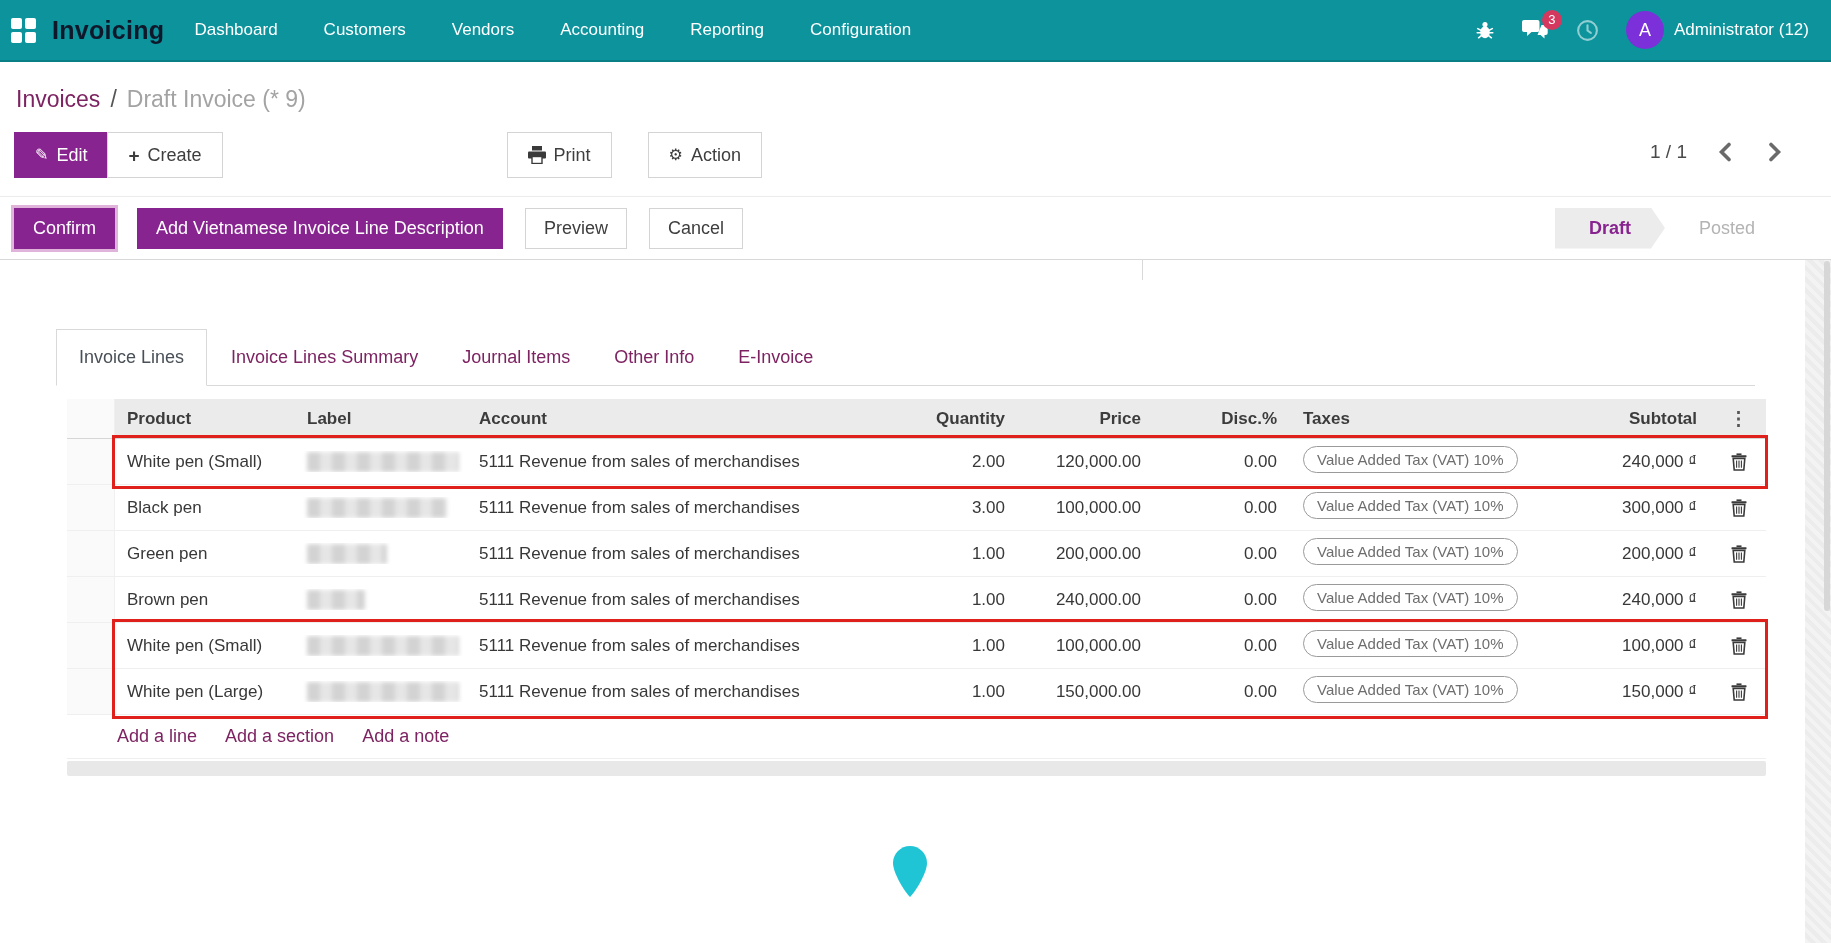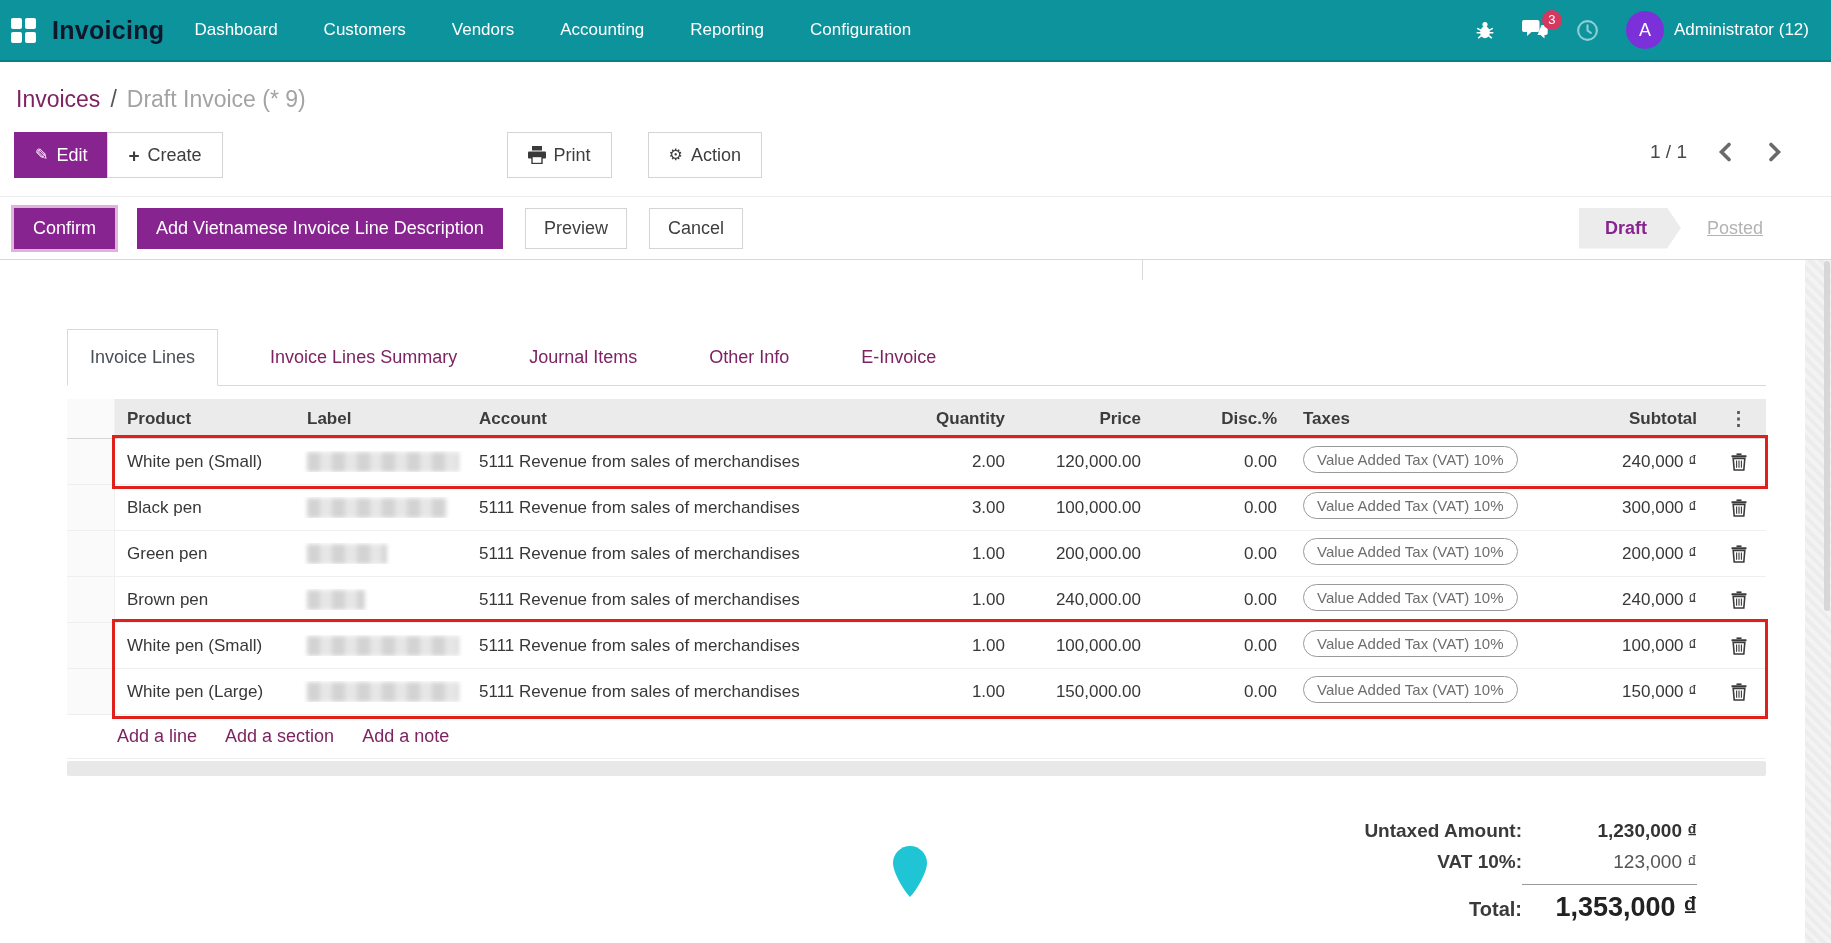--- a/index.html
+++ b/index.html
@@ -51,28 +51,28 @@
 
   
   .action-bar { left:0; top:196px; width:1831px; height:64px; background:#fff; border-top:1px solid #ececec;
                 border-bottom:1px solid #d8d8d8; display:flex; align-items:center; padding:0 14px; z-index:10; }
   .abtn { height:41px; padding:0 18px; font-size:18px; background:#fff; border:1px solid #d4d4d4;
           color:#3e3e3e; cursor:pointer; white-space:nowrap; }
   .abtn-primary { background:#882490; border-color:#882490; color:#fff; }
   .abtn-hl { outline:3px solid #e0b4da; }
   .abtn + .abtn { margin-left:22px; }
   .statusbar { margin-left:auto; display:flex; align-items:center; height:41px; padding-right:28px; }
-  .step { height:41px; display:flex; align-items:center; font-size:18px; padding:0 26px; cursor:pointer; }
+  .step { height:41px; display:flex; align-items:center; font-size:18px; padding:0 34px; cursor:pointer; }
   .step-active { background:#ececec; color:#882490; font-weight:bold;
     clip-path:polygon(0 0, calc(100% - 14px) 0, 100% 50%, calc(100% - 14px) 100%, 0 100%); padding-right:34px; }
-  .step-idle { color:#b3b3b3;text-decoration:underline; }
-
-  
-  .tabs-row { left:67px; top:323px; width:1699px; height:63px; display:flex; align-items:flex-end;
-              border-bottom:1px solid #d9d9d9;gap:28px; }
+  .step-idle { color:#b3b3b3; }
+
+  
+  .tabs-row { left:56px; top:323px; width:1699px; height:63px; display:flex; align-items:flex-end;
+              border-bottom:1px solid #d9d9d9; }
   .tab { font-size:18px; color:#7d2362; padding:17px 0; margin-right:44px; cursor:pointer; white-space:nowrap; }
   .tab.active { color:#495057; background:#fff; border:1px solid #d9d9d9; border-bottom:1px solid #fff;
                 margin-bottom:-1px; padding:17px 22px; margin-right:24px; }
 
   
   .table-wrap { left:67px; top:399px; width:1699px; }
   .trow, .thead { display:grid; grid-template-columns:48px 180px 172px 412px 140px 136px 136px 262px 158px 55px;
                   align-items:center; white-space:nowrap; }
   .thead { height:40px; background:#ebebeb; border-bottom:1px solid #d6d6d6; font-weight:bold; color:#3c3c3c; font-size:17px; }
   .trow { height:46px; background:#fff; border-bottom:1px solid #efefef; font-size:17px; color:#383838; cursor:pointer; }
@@ -391,34 +391,20 @@
       <span class="add-link">Add a line</span>
       <span class="add-link">Add a section</span>
       <span class="add-link">Add a note</span>
     </div>
     <div class="hscrollbar"></div>
 
     <div class="redbox redbox-1"></div>
     <div class="redbox redbox-2"></div>
   </div>
 
-  <div class="abs totals">
-    <div class="t-row">
-      <span class="t-label">Untaxed Amount:</span>
-      <span class="t-value t-bold">1,230,000 ₫</span>
-    </div>
-    <div class="t-row">
-      <span class="t-label">VAT 10%:</span>
-      <span class="t-value t-muted">123,000 ₫</span>
-    </div>
-    <div class="t-row">
-      <span class="t-label t-total-label">Total:</span>
-      <span class="t-value t-total-value">1,353,000 ₫</span>
-    </div>
-  </div>
 
   <div class="abs pin">
     <svg width="34" height="52" viewBox="0 0 34 52">
       <path d="M17 0C26.4 0 34 7.6 34 17c0 10.6-12.6 30-17 34C12.6 47 0 27.6 0 17 0 7.6 7.6 0 17 0z" fill="#1fc4d5"></path>
     </svg>
   </div>
 
   <div class="abs vscroll-track">
     <div class="vscroll-thumb"></div>
   </div>

